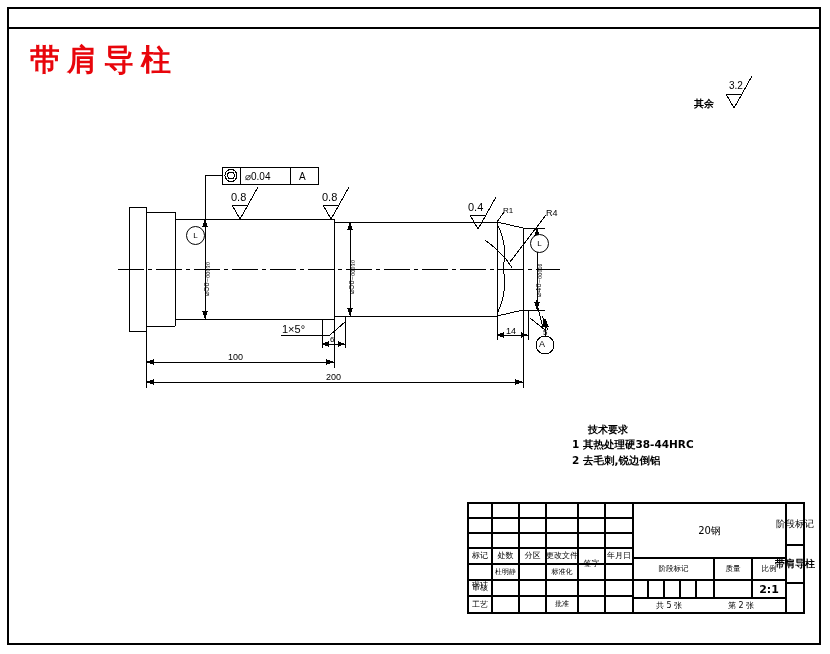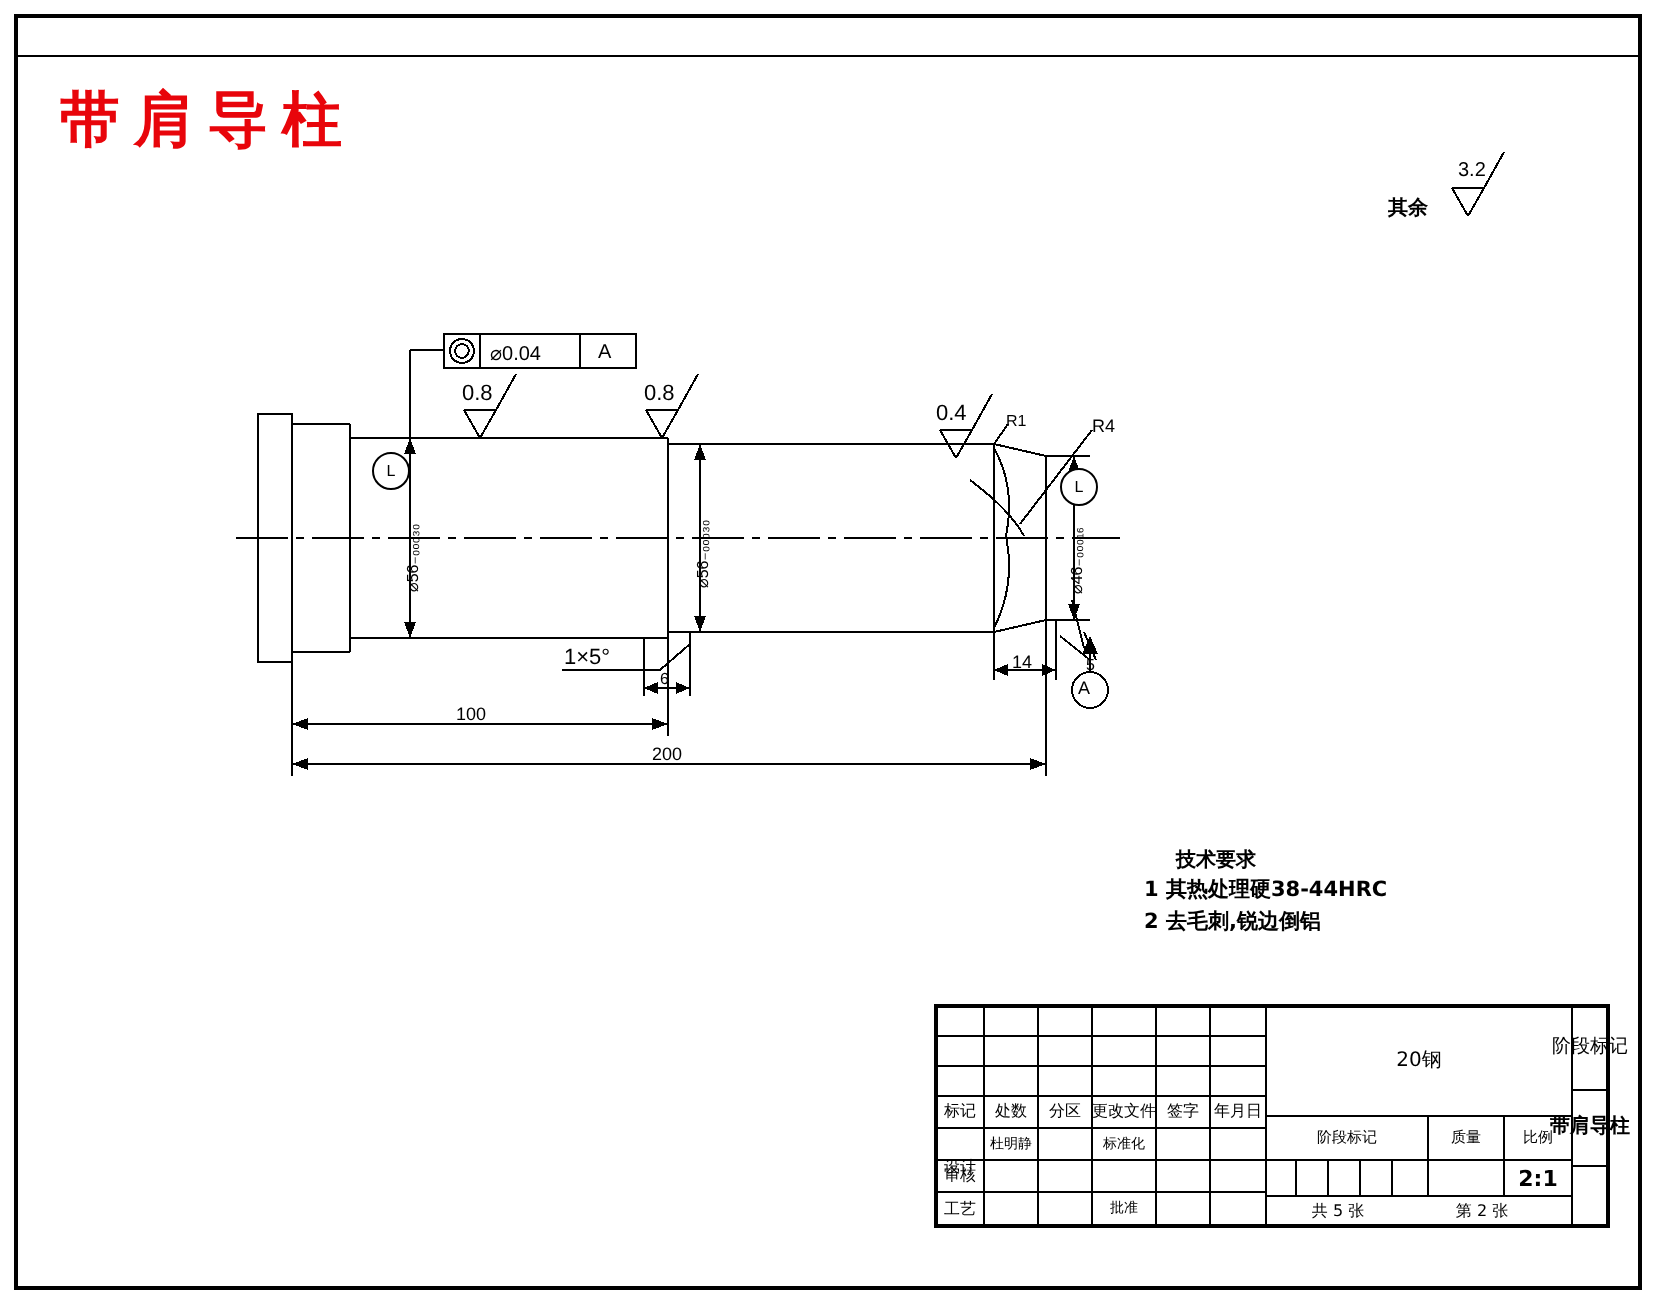--- a/index.html
+++ b/index.html
@@ -222,21 +222,21 @@
   <div class="abs dim" style="left:326px;top:372px;">200</div>
 
   <div class="abs cn tr-head" style="left:588px;top:423px;">技术要求</div>
   <div class="abs cn tr-line" style="left:572px;top:438px;text-align:center;">1  其热处理硬38-44HRC</div>
   <div class="abs cn tr-line" style="left:572px;top:454px;">2  去毛刺,锐边倒铝</div>
 
   <div class="tb-cell" style="left:468px;top:548px;width:24px;height:16px;">标记</div>
   <div class="tb-cell" style="left:492px;top:548px;width:27px;height:16px;">处数</div>
   <div class="tb-cell" style="left:519px;top:548px;width:27px;height:16px;">分区</div>
   <div class="tb-cell" style="left:546px;top:548px;width:32px;height:16px;">更改文件</div>
-  <div class="tb-cell" style="left:578px;top:548px;width:27px;height:16px;">签字</div>
+  <div class="tb-cell" style="left:578px;top:548px;width:27px;height:32px;">签字</div>
   <div class="tb-cell" style="left:605px;top:548px;width:28px;height:16px;">年月日</div>
 
   <div class="tb-cell" style="left:468px;top:564px;width:24px;height:16px;margin-top:12px;">设计</div>
   <div class="tb-cell" style="left:492px;top:564px;width:27px;height:16px;font-size:7px;">杜明静</div>
   <div class="tb-cell" style="left:546px;top:564px;width:32px;height:16px;font-size:7px;">标准化</div>
   <div class="tb-cell" style="left:468px;top:580px;width:24px;height:16px;">审核</div>
   <div class="tb-cell" style="left:468px;top:596px;width:24px;height:17px;">工艺</div>
   <div class="tb-cell" style="left:546px;top:596px;width:32px;height:17px;font-size:7px;">批准</div>
 
   <div class="tb-cell" style="left:633px;top:503px;width:153px;height:55px;font-size:10px;">20钢</div>

